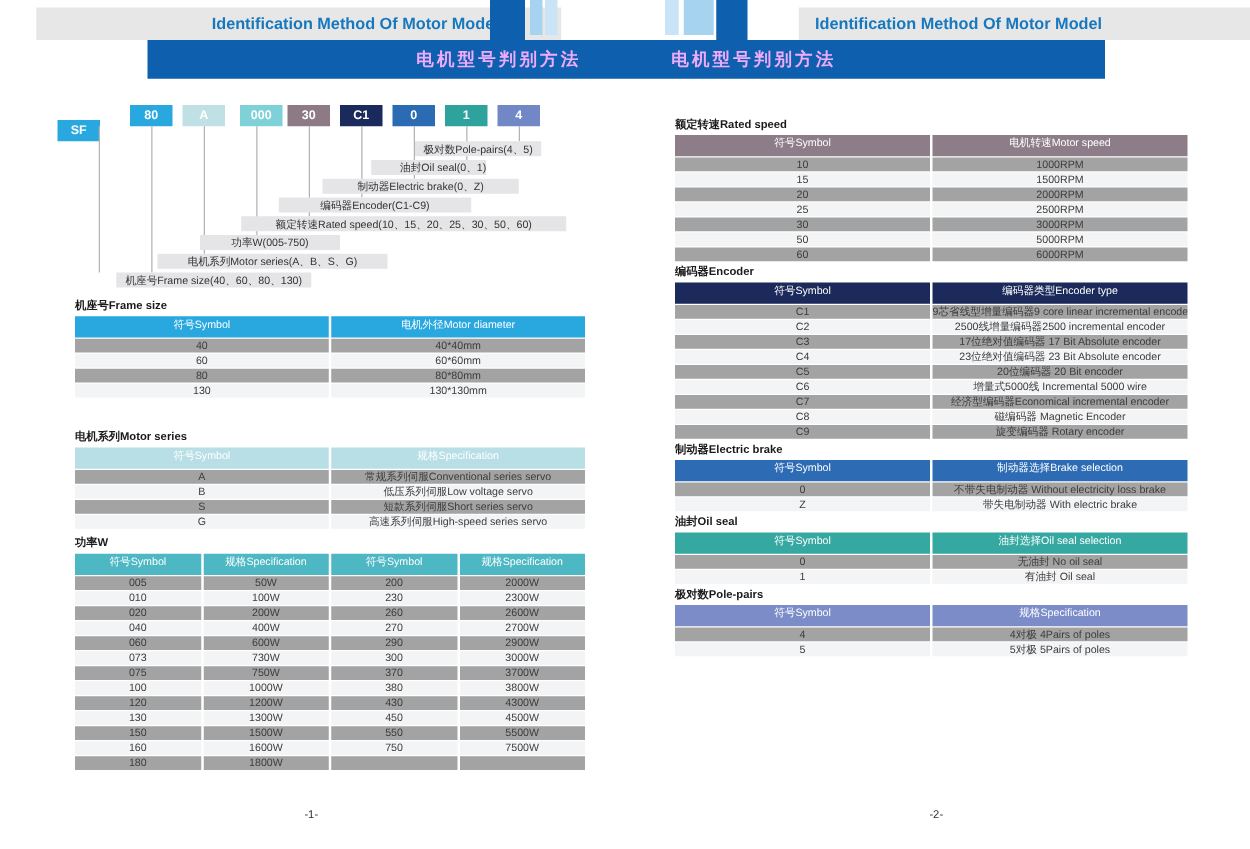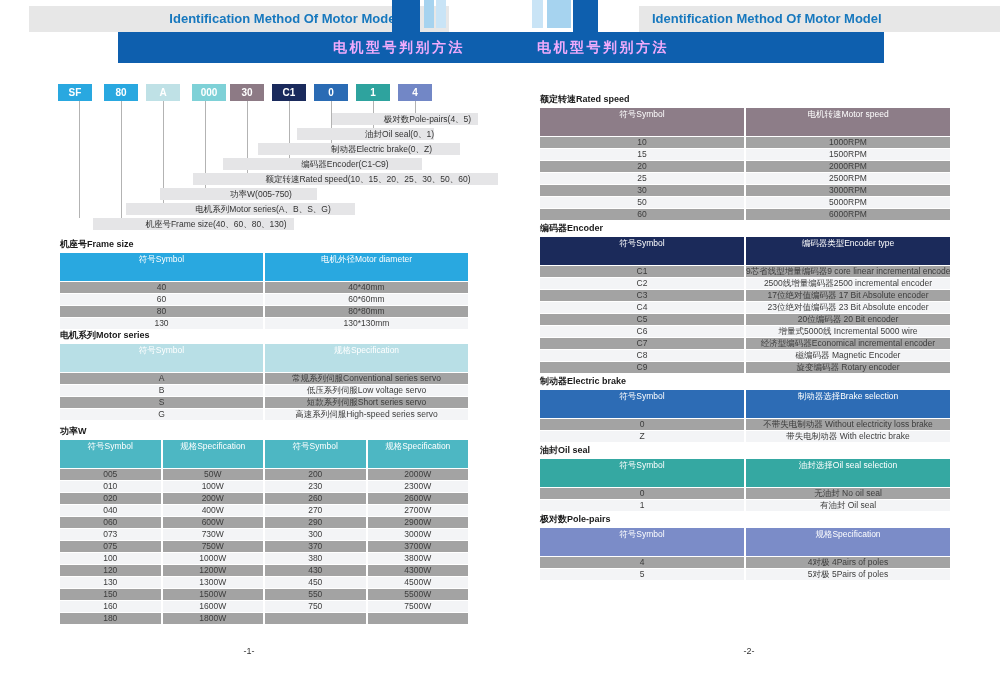--- a/index.html
+++ b/index.html
@@ -9,27 +9,27 @@
         font-weight:bold;font-size:13px;line-height:26px;box-sizing:border-box;margin-left:29px;}
   .bluebar{position:absolute;left:118px;top:32px;width:766px;height:31px;background:#0e5fae;}
   .bartext{position:absolute;top:0;color:#f0abfc;font-weight:bold;font-size:14px;
            line-height:31px;letter-spacing:2.5px;white-space:nowrap;}
   .decor{position:absolute;top:0;}
   #diagram{position:absolute;left:0;top:0;width:500px;height:240px;}
   .codebox{position:absolute;top:84px;width:34px;height:17px;color:#fff;font-weight:bold;
            font-size:10px;text-align:center;line-height:17px;}
   .cline{position:absolute;width:1px;background:#b3b3b3;}
   .callout{position:absolute;height:12px;line-height:12px;background:#e5e5e7;font-size:8.5px;
-           color:#333;text-align:center;white-space:nowrap;overflow:hidden;padding-left:45px;}
+           color:#333;text-align:center;white-space:nowrap;overflow:hidden;}
   .col{position:absolute;}
   .tbl-title{font-size:9px;font-weight:bold;color:#1a1a1a;margin-bottom:2px;white-space:nowrap;}
   .tbl{display:grid;gap:1px 2px;background:#fff;}
   .cell{height:11px;line-height:11px;font-size:8.5px;text-align:center;color:#3c3c3c;
         overflow:hidden;white-space:nowrap;}
-  .cell.head{color:#fff;height:28px;line-height:12px;}
+  .cell.head{color:#fff;height:17px;line-height:12px;}
   .odd{background:#a3a3a3;}
   .even{background:#f3f4f6;}
   .tbl-block{width:100%;}
   .pagenum{position:absolute;top:646px;width:20px;text-align:center;font-size:9px;color:#333;}
 </style>
 </head>
 <body>
 
 <div class="sheet">
 
@@ -46,21 +46,21 @@
   <div class="decor" style="left:532px;width:11px;height:28px;background:#c9e4f6;"></div>
   <div class="decor" style="left:547px;width:24px;height:28px;background:#a6d3ef;"></div>
   <div class="decor" style="left:573px;width:25px;height:33px;background:#0e5fae;"></div>
 
   <div class="bluebar">
     <span class="bartext" style="left:0;width:347px;text-align:right;">电机型号判别方法</span>
     <span class="bartext" style="left:419px;">电机型号判别方法</span>
   </div>
 
   <div id="diagram">
-      <div class="codebox" style="left: 58px; background: rgb(41, 168, 224);">SF</div>
+      <div class="codebox" style="left: 46px; background: rgb(41, 168, 224); margin-top: 12px;">SF</div>
       <div class="codebox" style="left: 104px; background: rgb(41, 168, 224);">80</div>
       <div class="codebox" style="left: 146px; background: rgb(191, 225, 230);">A</div>
       <div class="codebox" style="left: 192px; background: rgb(126, 209, 215);">000</div>
       <div class="codebox" style="left: 230px; background: rgb(141, 122, 133);">30</div>
       <div class="codebox" style="left: 272px; background: rgb(26, 42, 92);">C1</div>
       <div class="codebox" style="left: 314px; background: rgb(42, 107, 180);">0</div>
       <div class="codebox" style="left: 356px; background: rgb(46, 163, 158);">1</div>
       <div class="codebox" style="left: 398px; background: rgb(114, 135, 198);">4</div>
       <div class="cline" style="left: 79px; top: 101px; height: 117px;"></div>
       <div class="cline" style="left: 121px; top: 101px; height: 117px;"></div>
@@ -75,21 +75,21 @@
       <div class="callout" style="left: 297px; width: 92px; top: 128px; text-align: right;">油封Oil seal(0、1)</div>
       <div class="callout" style="left: 258px; width: 157px; top: 143px;">制动器Electric brake(0、Z)</div>
       <div class="callout" style="left: 223px; width: 154px; top: 158px;">编码器Encoder(C1-C9)</div>
       <div class="callout" style="left: 193px; width: 260px; top: 173px;">额定转速Rated speed(10、15、20、25、30、50、60)</div>
       <div class="callout" style="left: 160px; width: 112px; top: 188px;">功率W(005-750)</div>
       <div class="callout" style="left: 126px; width: 184px; top: 203px;">电机系列Motor series(A、B、S、G)</div>
       <div class="callout" style="left: 93px; width: 156px; top: 218px;">机座号Frame size(40、60、80、130)</div>
     </div>
 
   <div id="col1" class="col" style="left:60px;top:238px;width:408px;">
-      <div class="tbl-block" style="">
+      <div class="tbl-block" style="margin-bottom: 25px;">
         <div class="tbl-title">机座号Frame size</div>
         <div class="tbl" style="grid-template-columns: repeat(2, 1fr);">
           <div class="cell head" style="background: rgb(41, 168, 224);">符号Symbol</div>
           <div class="cell head" style="background: rgb(41, 168, 224);">电机外径Motor diameter</div>
           <div class="cell odd">40</div>
           <div class="cell odd">40*40mm</div>
           <div class="cell even">60</div>
           <div class="cell even">60*60mm</div>
           <div class="cell odd">80</div>
           <div class="cell odd">80*80mm</div>

